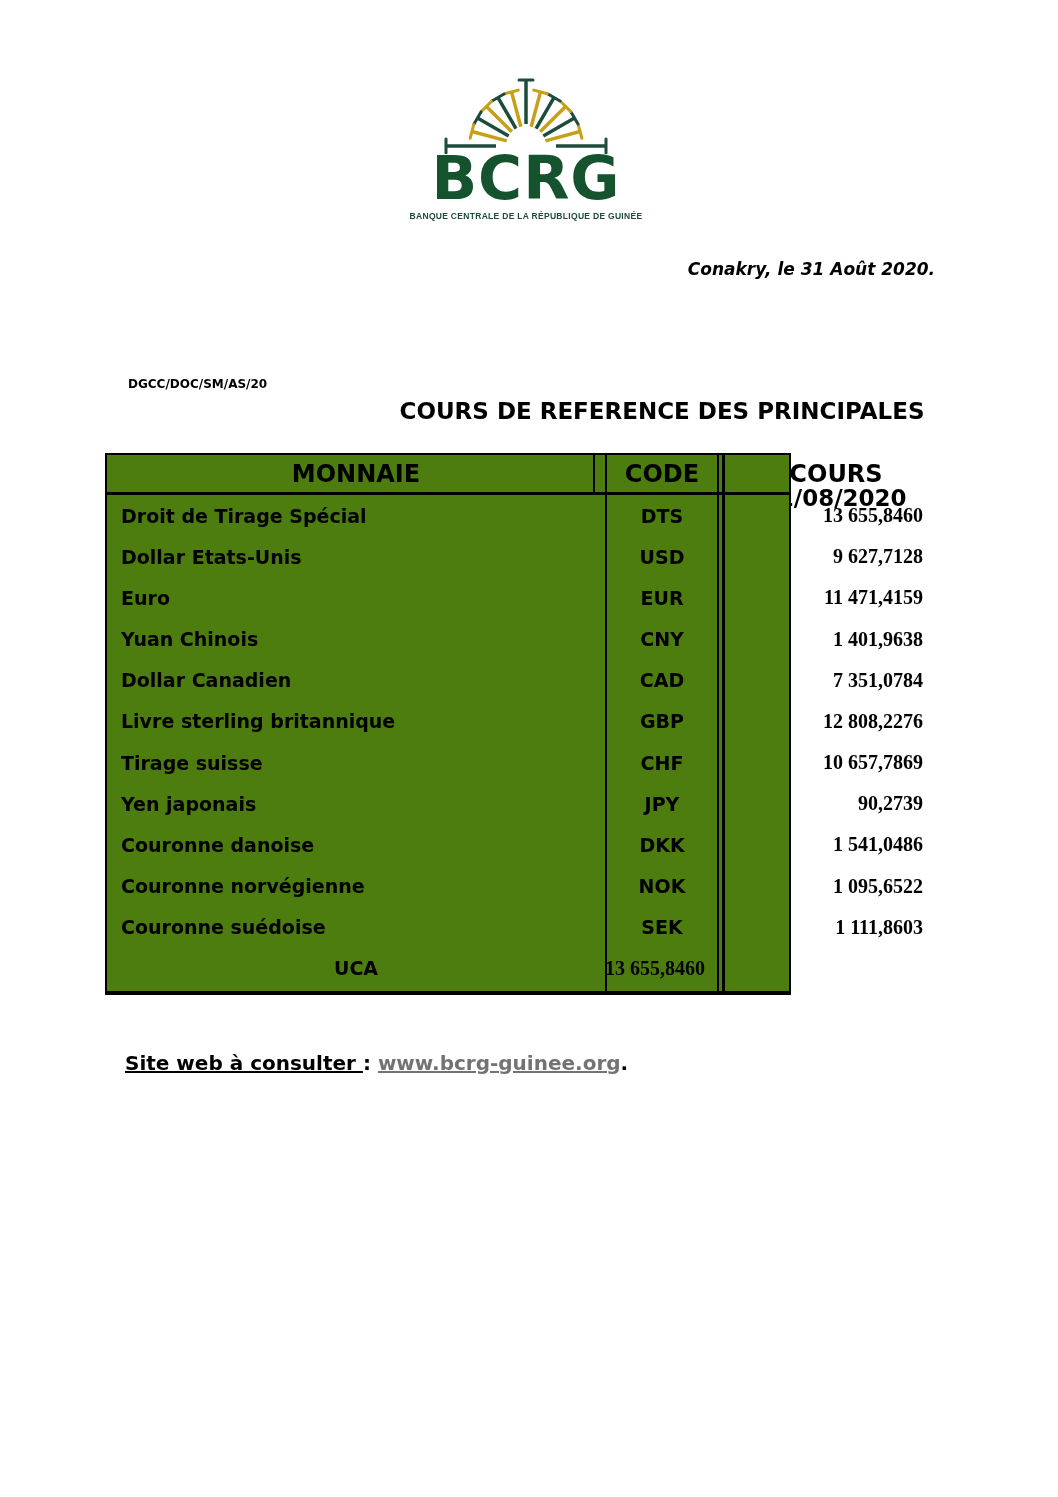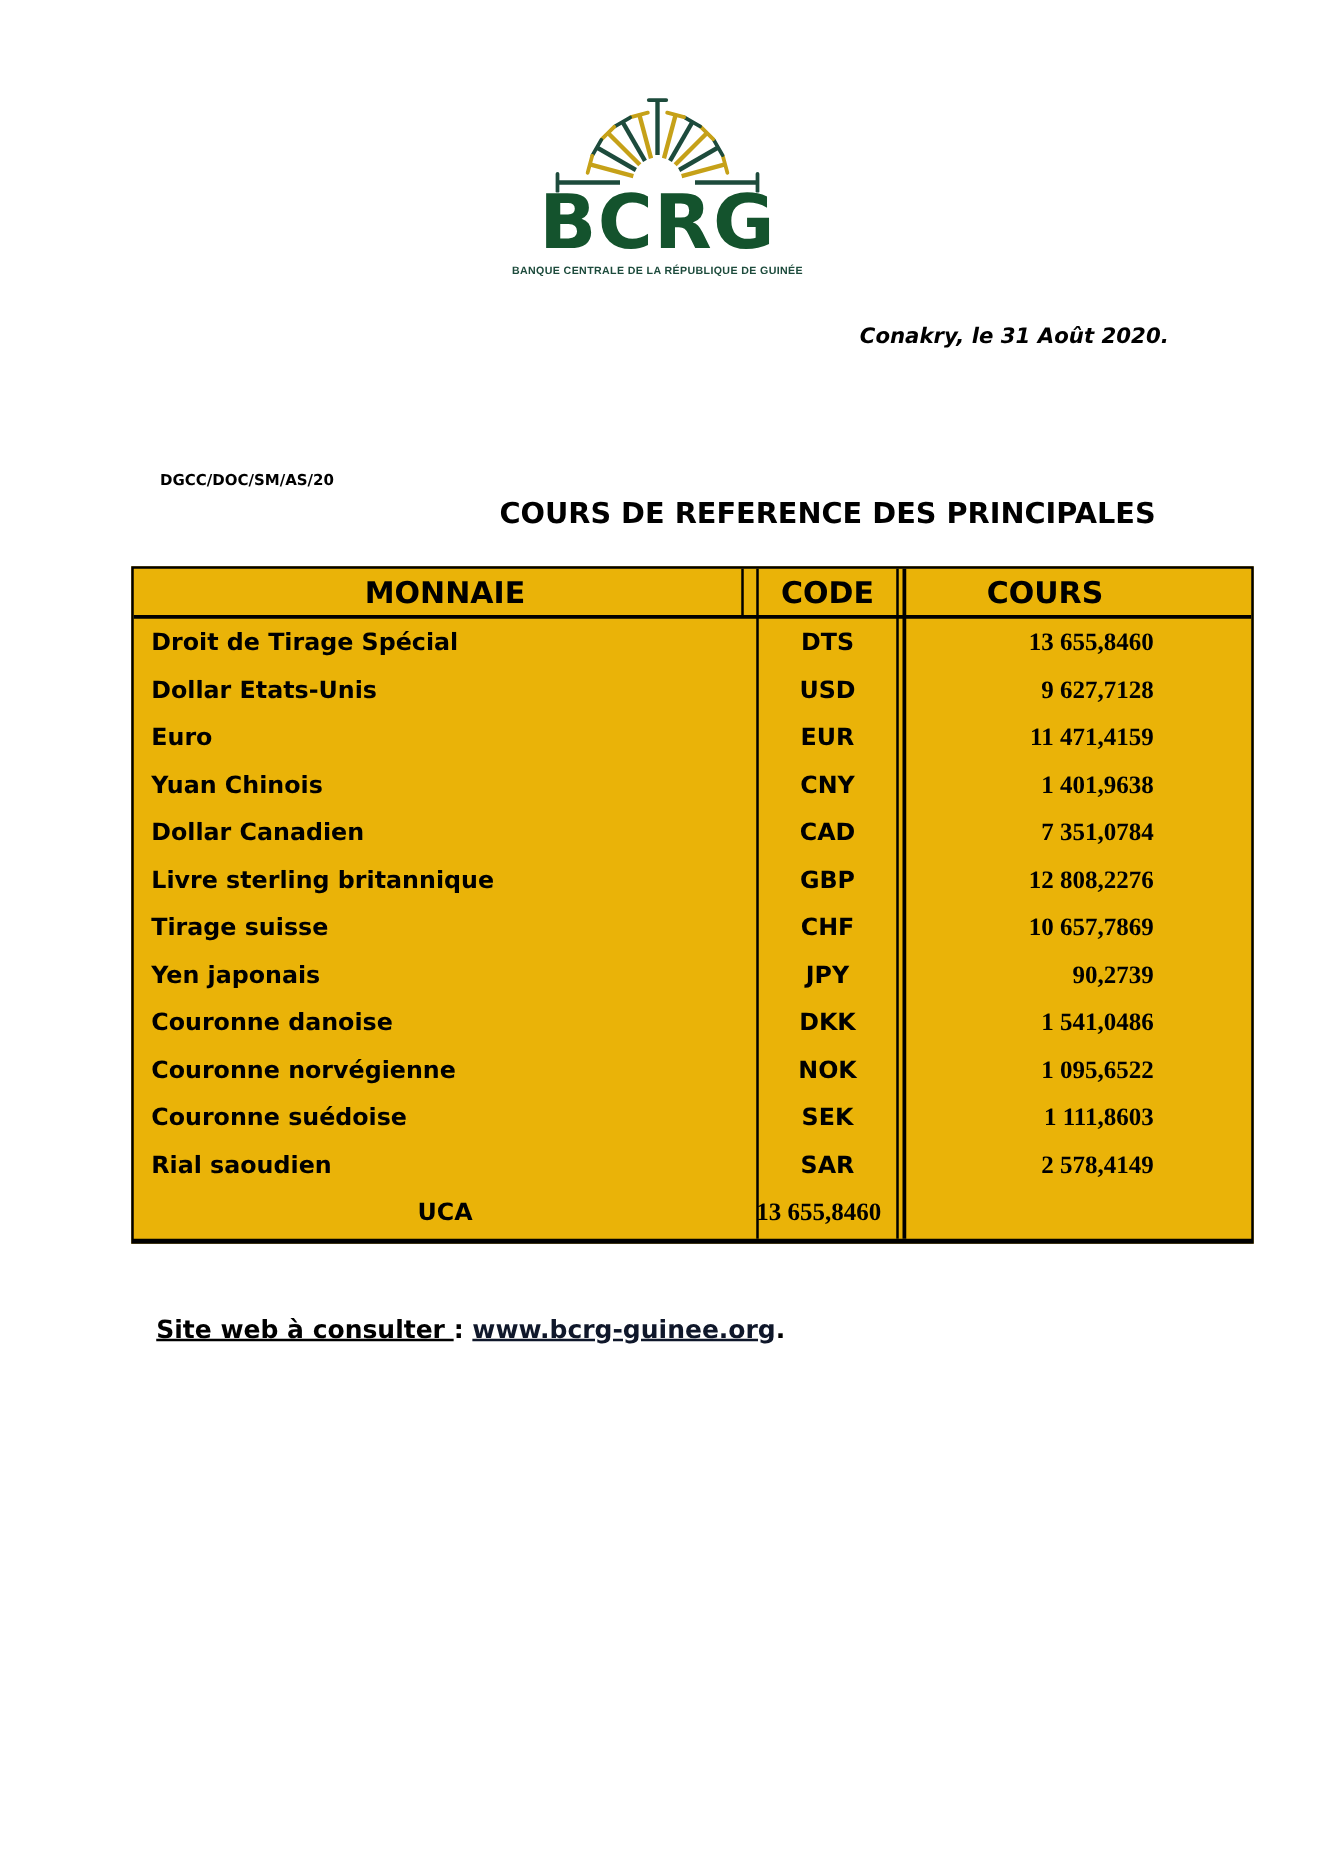--- a/index.html
+++ b/index.html
@@ -47,24 +47,24 @@
   .title-block {
     position:absolute; top:339px; left:392px; width:540px;
     text-align:center;
     font-size:23px; font-weight:bold; line-height:29px;
     white-space:pre-wrap;
   }
 
   
   .rates-table {
     position:absolute; left:105px; top:453px;
-    width:898px; height:542px;
+    width:686px; height:542px;
     border:2px solid #000;
     border-bottom-width:4px;
-    background:#eab308;
+    background:#4d7c0f;
   }
   .rt-line { position:absolute; background:#000; }
   .rt-header-bottom { top:37px; left:0; right:0; height:3px; }
   .rt-vline-header-a { left:486px; top:0; height:37px; width:2px; }
   .rt-vline-b { left:498px; top:0; bottom:0; width:2px; }
   .rt-vline-c { left:610px; top:0; bottom:0; width:2px; }
   .rt-vline-d { left:615px; top:0; bottom:0; width:3px; }
 
   .rt-header-row {
     position:absolute; top:0; left:0; right:0; height:37px;
@@ -217,24 +217,19 @@
         <div class="cell-monnaie">Couronne norvégienne</div>
         <div class="cell-code">NOK</div>
         <div class="cell-cours">1 095,6522</div>
       </div>
       <div class="trow">
         <div class="cell-monnaie">Couronne suédoise</div>
         <div class="cell-code">SEK</div>
         <div class="cell-cours">1 111,8603</div>
       </div>
       <div class="trow">
-        <div class="cell-monnaie">Rial saoudien</div>
-        <div class="cell-code">SAR</div>
-        <div class="cell-cours">2 578,4149</div>
-      </div>
-      <div class="trow">
         <div class="cell-code">UCA</div>
         <div class="cell-cours">13 655,8460</div>
       </div>
     </div>
 </div>
 
-<div class="footer"><span class="label">Site web à consulter </span><span>: </span><a href="#" class="site-link" id="site-link" style="color: #0f172a;">www.bcrg-guinee.org</a><span>.</span></div>
+<div class="footer"><span class="label">Site web à consulter </span><span>: </span><a href="#" class="site-link" id="site-link" style="color: #737373;">www.bcrg-guinee.org</a><span>.</span></div>
 
 </body></html>

